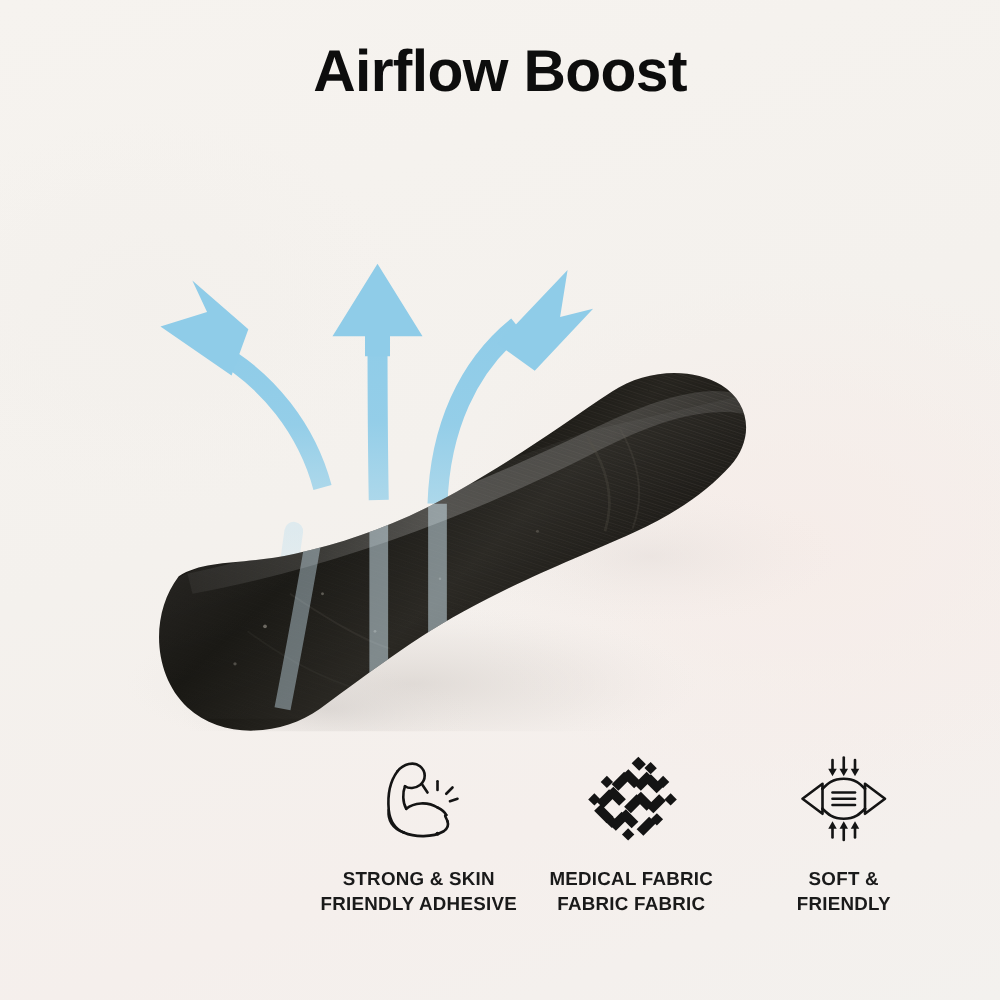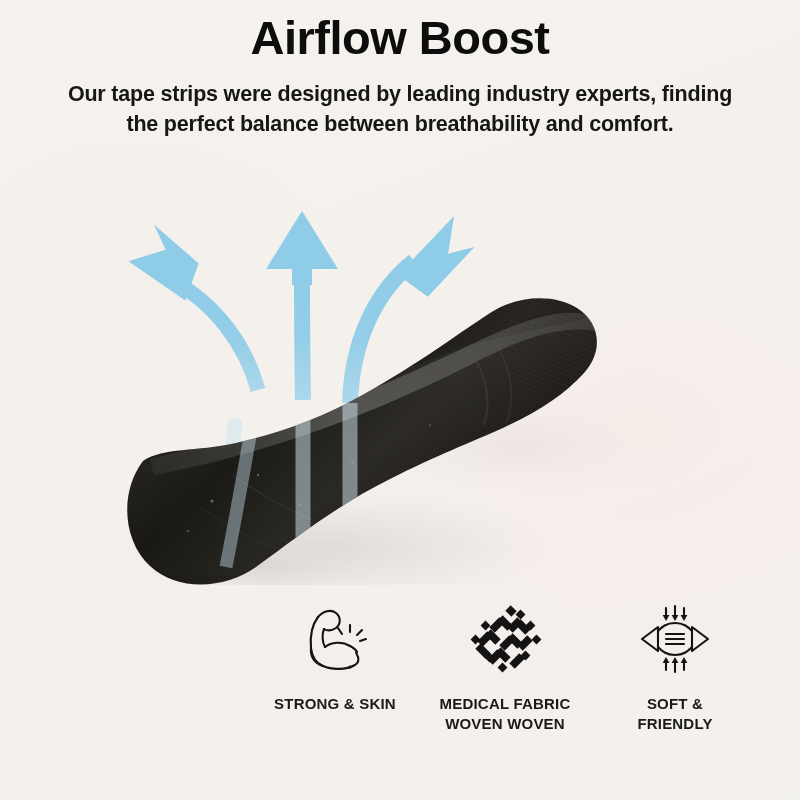--- a/index.html
+++ b/index.html
@@ -24,21 +24,21 @@
       linear-gradient(160deg, #f6f3ef 0%, #f4f1ed 45%, #f5efec 75%, #f3f1ee 100%);
     overflow: hidden;
   }
 
   
   .header {
     position: absolute;
     top: 0;
     left: 0;
     right: 0;
-    padding-top: 13px;
+    padding-top: 32px;
     text-align: center;
     z-index: 6;
   }
   .title {
     font-size: 47px;
     font-weight: bold;
     color: #0d0d0d;
     letter-spacing: -0.5px;
     line-height: 1.05;
     margin: 0;
@@ -106,24 +106,20 @@
     white-space: nowrap;
   }
 </style>
 </head>
 <body>
 
 <div class="canvas">
 
   <div class="header">
     <h1 class="title">Airflow Boost</h1>
-    <p class="subtitle">
-      <span class="line">Our tape strips were designed by leading industry experts, finding</span>
-      <span class="line">the perfect balance between breathability and comfort.</span>
-    </p>
   </div>
 
   <div class="hero">
     <svg width="800" height="410" viewBox="0 0 800 410" xmlns="http://www.w3.org/2000/svg">
       <defs>
 
         <radialGradient id="gShadowA" cx="50%" cy="50%" r="50%">
           <stop offset="0%" stop-color="#cfc9c4" stop-opacity="0.55"></stop>
           <stop offset="60%" stop-color="#d8d2cd" stop-opacity="0.22"></stop>
           <stop offset="100%" stop-color="#e9e5e1" stop-opacity="0"></stop>
@@ -287,20 +283,21 @@
             <path d="M52,28 L52,21"></path>
             <path d="M44,30 L40,24"></path>
             <path d="M59,31 L64,26"></path>
             <path d="M62,37 L68,35"></path>
           </g>
           <circle cx="52" cy="63" r="1.6" fill="#141414"></circle>
         </svg>
       </div>
       <div class="feature-label">
         <span class="line">STRONG &amp; SKIN</span>
+        <span class="line">FRIENDLY ADHESIVE</span>
       </div>
     </div>
 
     <div class="feature">
       <div class="feature-icon">
         <svg width="78" height="74" viewBox="0 0 78 74" xmlns="http://www.w3.org/2000/svg">
           <g stroke="#141414" stroke-width="7.6" stroke-linecap="butt">
 
             <line x1="26" y1="28" x2="36" y2="18"></line>
             <line x1="36" y1="46" x2="46" y2="36"></line>
@@ -325,21 +322,21 @@
             <rect x="61" y="20" width="7" height="7" transform="rotate(45 64.5 23.5)"></rect>
             <rect x="67" y="34" width="7" height="7" transform="rotate(45 70.5 37.5)"></rect>
             <rect x="56" y="50" width="7" height="7" transform="rotate(45 59.5 53.5)"></rect>
             <rect x="20" y="52" width="7" height="7" transform="rotate(45 23.5 55.5)"></rect>
             <rect x="33" y="62" width="7" height="7" transform="rotate(45 36.5 65.5)"></rect>
           </g>
         </svg>
       </div>
       <div class="feature-label">
         <span class="line">MEDICAL FABRIC</span>
-        <span class="line">WOVEN WOVEN</span>
+        <span class="line">FABRIC FABRIC</span>
       </div>
     </div>
 
     <div class="feature">
       <div class="feature-icon">
         <svg width="86" height="72" viewBox="0 0 86 72" xmlns="http://www.w3.org/2000/svg">
           <g fill="none" stroke="#141414" stroke-width="2.1" stroke-linejoin="round" stroke-linecap="round">
 
             <path d="M26,28 L26,24 L10,36 L26,48 L26,44"></path>
 

